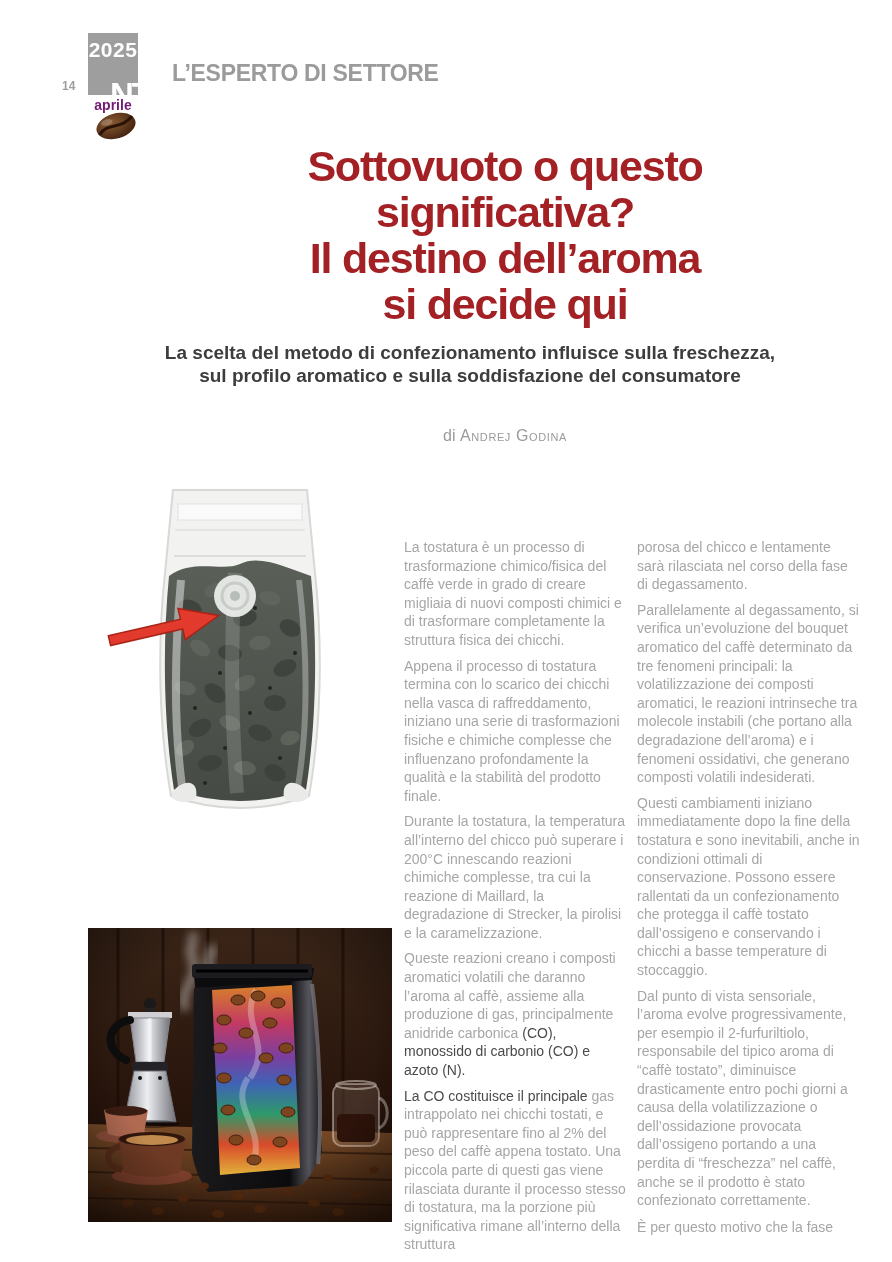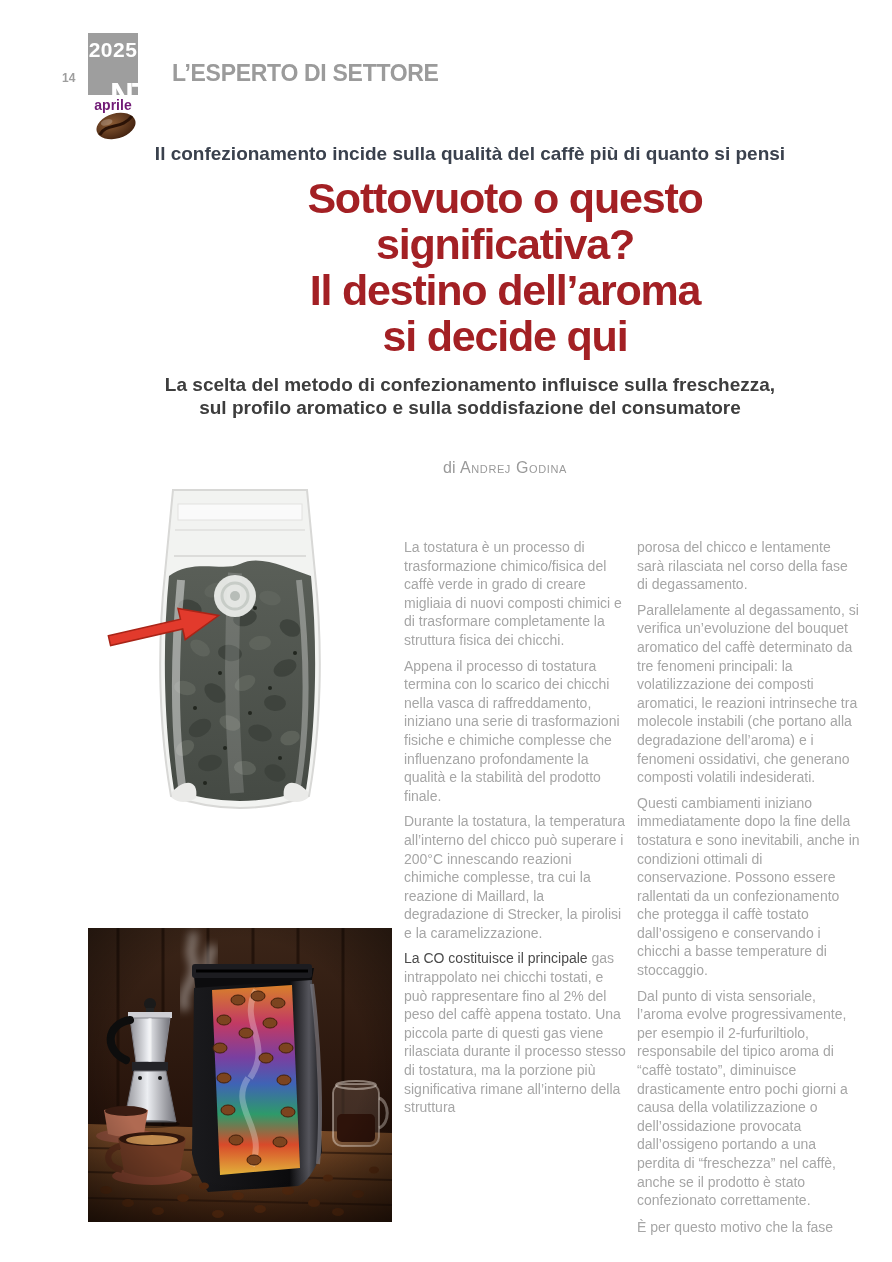--- a/index.html
+++ b/index.html
@@ -8,21 +8,21 @@
     font-family:"Liberation Sans", sans-serif; overflow:hidden;
   }
 
   
   .logo-block {
     position:absolute; left:88px; top:33px; width:50px; height:62px;
     background:#9e9e9e; color:#ffffff; text-align:center;
   }
   .logo-year { font-size:21px; font-weight:bold; margin-top:5px; letter-spacing:0.5px; }
   .logo-nt   { font-size:33px; font-weight:bold; letter-spacing:-2px; line-height:1; margin-top:16px;padding-left:22px; }
-  .page-num  { position:absolute; left:62px; top:71px; font-size:12px; font-weight:bold; color:#9e9e9e; }
+  .page-num  { position:absolute; left:62px; top:79px; font-size:12px; font-weight:bold; color:#9e9e9e; }
   .logo-month{ position:absolute; left:88px; top:97px; width:50px; text-align:center;
                font-size:14px; font-weight:bold; color:#701a75; }
   .bean-icon { position:absolute; left:94px; top:110px; width:44px; height:32px; }
   .section-header {
     position:absolute; left:172px; top:60px; margin:0;
     font-size:23px; font-weight:bold; color:#9b9b9b; letter-spacing:-0.3px;
   }
 
   
   .article-head { position:absolute; left:50px; top:143px; width:840px; text-align:center; }
@@ -72,21 +72,20 @@
         <ellipse cx="22" cy="16" rx="20" ry="12.5" fill="url(#beang)"></ellipse>
         <path d="M4,20 C13,10 27,21 40,11" stroke="#2a1206" stroke-width="3" fill="none"></path>
         <ellipse cx="14" cy="10" rx="6" ry="3" fill="#ffffff" opacity="0.22"></ellipse>
       </g>
     </svg>
   </div>
 
   <h2 class="section-header">L’ESPERTO DI SETTORE</h2>
 
   <header class="article-head">
-    <p class="kicker">Il confezionamento incide sulla qualità del caffè più di quanto si pensi</p>
     <h1 class="title">
       <div>Sottovuoto o questo</div>
       <div>significativa?</div>
       <div>Il destino dell’aroma</div>
       <div>si decide qui</div>
     </h1>
     <p class="deck">
       <span>La scelta del metodo di confezionamento influisce sulla freschezza,</span><br>
       <span>sul profilo aromatico e sulla soddisfazione del consumatore</span>
     </p>
@@ -312,20 +311,21 @@
       </g>
 
       <rect width="304" height="294" fill="url(#vign)"></rect>
     </svg>
   </figure>
 
   <div class="col col-1">
     <p><span>La tostatura è un processo di trasformazione chimico/fisica del caffè verde in grado di creare migliaia di nuovi composti chimici e di trasformare completamente la struttura fisica dei chicchi.</span></p>
     <p><span>Appena il processo di tostatura termina con lo scarico dei chicchi nella vasca di raffreddamento, iniziano una serie di trasformazioni fisiche e chimiche complesse che influenzano profondamente la qualità e la stabilità del prodotto finale.</span></p>
     <p><span>Durante la tostatura, la temperatura all’interno del chicco può superare i 200°C innescando reazioni chimiche complesse, tra cui la reazione di Maillard, la degradazione di Strecker, la pirolisi e la caramelizzazione.</span></p>
+    <p><span>Queste reazioni creano i composti aromatici volatili che daranno l’aroma al caffè, assieme alla produzione di gas, principalmente anidride carbonica </span><span class="run-dark">(CO), monossido di carbonio (CO) e azoto (N).</span></p>
     <p><span class="run-dark">La CO costituisce il principale </span><span>gas intrappolato nei chicchi tostati, e può rappresentare fino al 2% del peso del caffè appena tostato. Una piccola parte di questi gas viene rilasciata durante il processo stesso di tostatura, ma la porzione più significativa rimane all’interno della struttura</span></p>
   </div>
 
   <div class="col col-2">
     <p><span>porosa del chicco e lentamente sarà rilasciata nel corso della fase di degassamento.</span></p>
     <p><span>Parallelamente al degassamento, si verifica un’evoluzione del bouquet aromatico del caffè determinato da tre fenomeni principali: la volatilizzazione dei composti aromatici, le reazioni intrinseche tra molecole instabili (che portano alla degradazione dell’aroma) e i fenomeni ossidativi, che generano composti volatili indesiderati.</span></p>
     <p><span>Questi cambiamenti iniziano immediatamente dopo la fine della tostatura e sono inevitabili, anche in condizioni ottimali di conservazione. Possono essere rallentati da un confezionamento che protegga il caffè tostato dall’ossigeno e conservando i chicchi a basse temperature di stoccaggio.</span></p>
     <p class="tight"><span>Dal punto di vista sensoriale, l’aroma evolve progressivamente, per esempio il 2-furfuriltiolo, responsabile del tipico aroma di “caffè tostato”, diminuisce drasticamente entro pochi giorni a causa della volatilizzazione o dell’ossidazione provocata dall’ossigeno portando a una perdita di “freschezza” nel caffè, anche se il prodotto è stato confezionato correttamente.</span></p>
     <p><span>È per questo motivo che la fase</span></p>
   </div>

